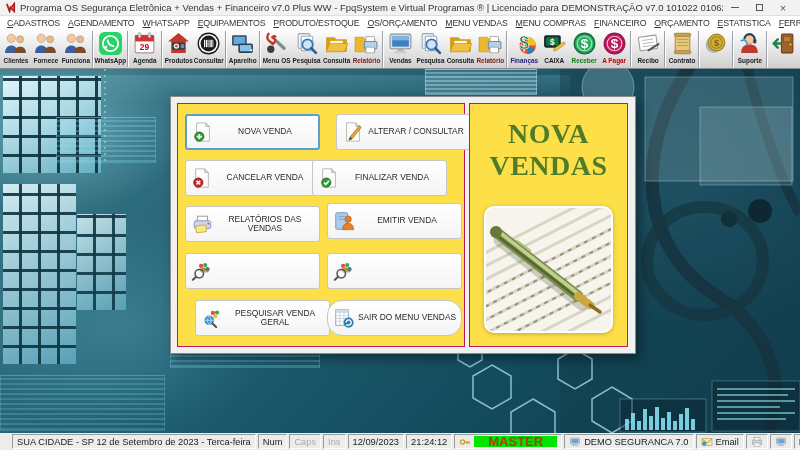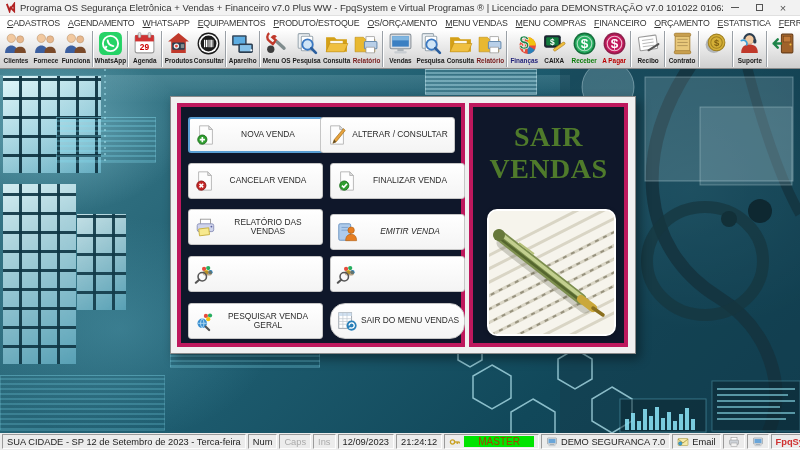--- a/index.html
+++ b/index.html
@@ -43,37 +43,37 @@
       linear-gradient(150deg, rgba(232,252,255,.95), rgba(125,205,228,.55));
   }
   .hud { position:absolute; background:linear-gradient(rgba(8,30,40,.55), rgba(8,30,40,.30)); border:1px solid rgba(130,210,230,.30);
     background-image:repeating-linear-gradient(0deg, rgba(130,225,245,.28) 0 2px, transparent 2px 5px); }
   .hud.light { background:rgba(190,235,245,.14); background-image:repeating-linear-gradient(0deg, rgba(200,245,255,.35) 0 2px, transparent 2px 4px); border-color:rgba(220,250,255,.35);}
   .streak { position:absolute; left:0; top:6px; width:570px; height:28px; background:linear-gradient(rgba(210,245,252,.14), rgba(210,245,252,0)); }
   .dt-svg { position:absolute; left:0; top:0; }
 
   
   .mdi { position:absolute; left:170px; top:27px; width:466px; height:258px; background:#f0f0f0; border:1px solid #8a8a8a; box-shadow:4px 5px 10px rgba(0,0,0,.40); }
-  .panel { position:absolute; border:4px solid #be185d; background:#0f172a; }
+  .panel { position:absolute; border:1px solid #be185d; background:#fde047; }
   .panel-left  { left:6px; top:6px; width:288px; height:244px; }
   .panel-right { left:298px; top:6px; width:159px; height:244px; }
   .vbtn { position:absolute; width:135px; height:36px; background:linear-gradient(#ffffff,#f4f4f4); border:1px solid #c6c6c6; border-radius:3px; display:flex; align-items:center; cursor:pointer; }
   .vbtn.focused { border:2px solid var(--focus-blue,#5a9fd4); }
   .vbtn .b-ico { width:22px; height:22px; margin-left:5px; flex:0 0 auto;}
   .vbtn .b-lbl { flex:1; text-align:center; font-size:8.4px; color:#2a2a2a; padding:0 3px 0 1px; line-height:1.1;}
   .mv-title { margin-top:14px; text-align:center; font-family:"Liberation Serif", serif; font-weight:bold; font-size:28px; line-height:32px; color:var(--title-green,#4f7b2b); letter-spacing:.5px;}
   .pen-photo { position:absolute; left:14px; top:102px; width:129px; height:127px; border-radius:10px; overflow:hidden; border:2px solid #fff; box-shadow:0 1px 4px rgba(0,0,0,.25); background:#f6f4ec;}
 
   
-  .statusbar { position:absolute; left:0; top:433px; width:800px; height:17px; background:#ececec; display:flex; gap:2px; padding:1px 2px; font-size:9.3px; color:#222; align-items:stretch;}
+  .statusbar { position:absolute; left:0; top:433px; width:800px; height:17px; background:#ececec; display:flex; gap:2px; padding:1px 12px; font-size:9.3px; color:#222; align-items:stretch;}
   .seg { border:1px solid; border-color:#9a9a9a #fdfdfd #fdfdfd #9a9a9a; background:#ececec; display:flex; align-items:center; padding:0 4px; white-space:nowrap; gap:3px;}
   .seg.grow { flex:1; }
   .seg.dim { color:#aaa; }
   .seg .s-ico { width:12px; height:12px; flex:0 0 auto;}
-  .master-badge { background:var(--master-bg,#00e400); color:var(--master-text,#a43f00); font-weight:normal; padding:0 14px; font-size:10px; display:flex; align-items:center; height:11px;}
+  .master-badge { background:var(--master-bg,#00e400); color:var(--master-text,#a43f00); font-weight:bold; padding:0 14px; font-size:13px; display:flex; align-items:center; height:11px;}
   .fpq { color:var(--brand-red,#d03030); font-weight:bold; }
 </style>
 </head>
 <body>
 
 <div id="screen">
 
   <div class="titlebar">
     <span class="app-ico"><svg viewBox="0 0 12 12" width="100%" height="100%">
           <path d="M2 2 L5 10 L6 6 L10 10 L10 2 L7 6" fill="none" stroke="#b22222" stroke-width="2"></path>
@@ -444,59 +444,59 @@
       <div class="panel panel-left" id="btnPanel">
           <div class="vbtn focused" style="left: 7px; top: 10px;">
             <span class="b-ico"><svg viewBox="0 0 24 24" width="100%" height="100%">
                 <path d="M5 2h10l4 4v16H5z" fill="#fdfdfd" stroke="#b5b5b5"></path>
                 <path d="M15 2l4 4h-4z" fill="#e2e2e2" stroke="#b5b5b5"></path>
                 <circle cx="8" cy="17" r="5" fill="#2e9e2e" stroke="#1d701d"></circle>
                 <path d="M8 14.2v5.6M5.2 17h5.6" stroke="#fff" stroke-width="1.8"></path>
               </svg></span>
             <span class="b-lbl">NOVA VENDA</span>
           </div>
-          <div class="vbtn" style="left: 139px; top: 10px;">
+          <div class="vbtn" style="left: 158px; top: 10px;">
             <span class="b-ico"><svg viewBox="0 0 24 24" width="100%" height="100%">
                 <path d="M5 2h10l4 4v16H5z" fill="#fdfdfd" stroke="#b5b5b5"></path>
                 <path d="M15 2l4 4h-4z" fill="#e2e2e2" stroke="#b5b5b5"></path>
                 <path d="M19 5 9 17l-1.5 4L11 19.5 21 7z" fill="#e8a33d" stroke="#9a6a1a" stroke-width=".7"></path>
                 <path d="M7.5 21l1.5-4 2 2.5z" fill="#5a4a2a"></path>
               </svg></span>
             <span class="b-lbl">ALTERAR / CONSULTAR</span>
           </div>
           <div class="vbtn" style="left: 7px; top: 56px;">
             <span class="b-ico"><svg viewBox="0 0 24 24" width="100%" height="100%">
                 <path d="M5 2h10l4 4v16H5z" fill="#fdfdfd" stroke="#b5b5b5"></path>
                 <path d="M15 2l4 4h-4z" fill="#e2e2e2" stroke="#b5b5b5"></path>
                 <circle cx="8" cy="17" r="5" fill="#c62828" stroke="#8a1515"></circle>
                 <path d="M6 15l4 4M10 15l-4 4" stroke="#fff" stroke-width="1.8"></path>
               </svg></span>
             <span class="b-lbl">CANCELAR VENDA</span>
           </div>
-          <div class="vbtn" style="left: 149px; top: 56px;">
+          <div class="vbtn" style="left: 134px; top: 56px;">
             <span class="b-ico"><svg viewBox="0 0 24 24" width="100%" height="100%">
                 <path d="M5 2h10l4 4v16H5z" fill="#fdfdfd" stroke="#b5b5b5"></path>
                 <path d="M15 2l4 4h-4z" fill="#e2e2e2" stroke="#b5b5b5"></path>
                 <circle cx="9" cy="17" r="5" fill="#2e9e2e" stroke="#1d701d"></circle>
                 <path d="M6.5 17l2 2 3.5-4" stroke="#fff" stroke-width="1.8" fill="none"></path>
               </svg></span>
             <span class="b-lbl">FINALIZAR VENDA</span>
           </div>
           <div class="vbtn" style="left: 7px; top: 102px;">
             <span class="b-ico"><svg viewBox="0 0 24 24" width="100%" height="100%">
                 <rect x="7" y="3.5" width="11" height="6.5" fill="#fff" stroke="#999"></rect>
                 <rect x="3.5" y="8.5" width="18" height="8.5" rx="2" fill="#cfd4ec" stroke="#8a90b8"></rect>
                 <circle cx="19" cy="11.5" r="1" fill="#5a60a0"></circle>
                 <g transform="rotate(-7 11 17)">
                   <rect x="5.5" y="13.5" width="11" height="7.5" fill="#f7e98e" stroke="#c8b040"></rect>
                 </g>
               </svg></span>
-            <span class="b-lbl">RELATÓRIO DAS VENDAS</span>
-          </div>
-          <div class="vbtn" style="left: 149px; top: 107px; font-style: italic;">
+            <span class="b-lbl">RELATÓRIOS DAS VENDAS</span>
+          </div>
+          <div class="vbtn" style="left: 149px; top: 99px;">
             <span class="b-ico"><svg viewBox="0 0 24 24" width="100%" height="100%">
                 <rect x="3" y="3" width="13" height="18" rx="1.5" fill="#aecbeb" stroke="#6a93c0"></rect>
                 <line x1="6" y1="7" x2="13" y2="7" stroke="#7aa0cc"></line>
                 <line x1="6" y1="10" x2="13" y2="10" stroke="#7aa0cc"></line>
                 <circle cx="16.5" cy="10" r="3.5" fill="#e67e22" stroke="#a85a10" stroke-width=".6"></circle>
                 <path d="M10.5 21.5c0-5 2.5-7 6-7s6 2 6 7z" fill="#e67e22" stroke="#a85a10" stroke-width=".6"></path>
               </svg></span>
             <span class="b-lbl">EMITIR VENDA</span>
           </div>
           <div class="vbtn" style="left: 7px; top: 149px;">
@@ -514,21 +514,21 @@
             <span class="b-ico"><svg viewBox="0 0 24 24" width="100%" height="100%">
                 <circle cx="11" cy="6.5" r="2.3" fill="#e74c3c"></circle>
                 <circle cx="15.5" cy="5.5" r="2.3" fill="#27ae60"></circle>
                 <circle cx="13.5" cy="10" r="2.3" fill="#f1c40f"></circle>
                 <circle cx="18" cy="10" r="2.3" fill="#2980b9"></circle>
                 <rect x="9.5" y="8.5" width="10" height="5" rx="2" fill="#8e6a3a" opacity=".6"></rect>
                 <circle cx="9" cy="15" r="4.6" fill="rgba(255,255,255,.25)" stroke="#555" stroke-width="1.7"></circle>
                 <line x1="5.7" y1="18.3" x2="2" y2="21.5" stroke="#555" stroke-width="2.4" stroke-linecap="round"></line>
               </svg></span>
           </div>
-          <div class="vbtn" style="left: 7px; top: 196px;">
+          <div class="vbtn" style="left: 17px; top: 196px;">
             <span class="b-ico"><svg viewBox="0 0 24 24" width="100%" height="100%">
                 <circle cx="13" cy="6.5" r="2.3" fill="#e74c3c"></circle>
                 <circle cx="17.5" cy="6" r="2.3" fill="#27ae60"></circle>
                 <circle cx="15.5" cy="10" r="2.3" fill="#f1c40f"></circle>
                 <circle cx="9" cy="14.5" r="5.2" fill="#3a8fd0"></circle>
                 <path d="M4 14.5h10M9 9.3a8 8 0 0 1 0 10.4M9 9.3a8 8 0 0 0 0 10.4" stroke="#bfe2f5" stroke-width=".9" fill="none"></path>
                 <line x1="12.8" y1="18.3" x2="16.5" y2="21.8" stroke="#555" stroke-width="2.4" stroke-linecap="round"></line>
               </svg></span>
             <span class="b-lbl">PESQUISAR VENDA GERAL</span>
           </div>
@@ -544,21 +544,21 @@
                   <line x1="12" y1="3" x2="12" y2="20"></line>
                 </g>
                 <circle cx="17" cy="17" r="5.5" fill="#2980b9"></circle>
                 <path d="M14.3 17a2.8 2.8 0 1 1 1.2 2.2" fill="none" stroke="#fff" stroke-width="1.5"></path>
                 <path d="M13.8 20.4l2-.1-.5-1.9z" fill="#fff"></path>
               </svg></span>
             <span class="b-lbl">SAIR DO MENU VENDAS</span>
           </div>
         </div>
       <div class="panel panel-right">
-        <div class="mv-title">SAIR</div>
+        <div class="mv-title">NOVA</div>
         <div class="mv-title" style="margin-top:0;">VENDAS</div>
         <div class="pen-photo">
           <svg width="125" height="123" viewBox="0 0 125 123">
             <rect width="125" height="123" fill="#f6f4ec"></rect>
             <g transform="rotate(-27 62 61)">
               <g stroke="#d9d5c5" stroke-width="3">
                 <line x1="-30" y1="18" x2="160" y2="18"></line>
                   <line x1="-30" y1="30" x2="160" y2="30"></line>
                 <line x1="-30" y1="42" x2="160" y2="42"></line>
                   <line x1="-30" y1="54" x2="160" y2="54"></line>

